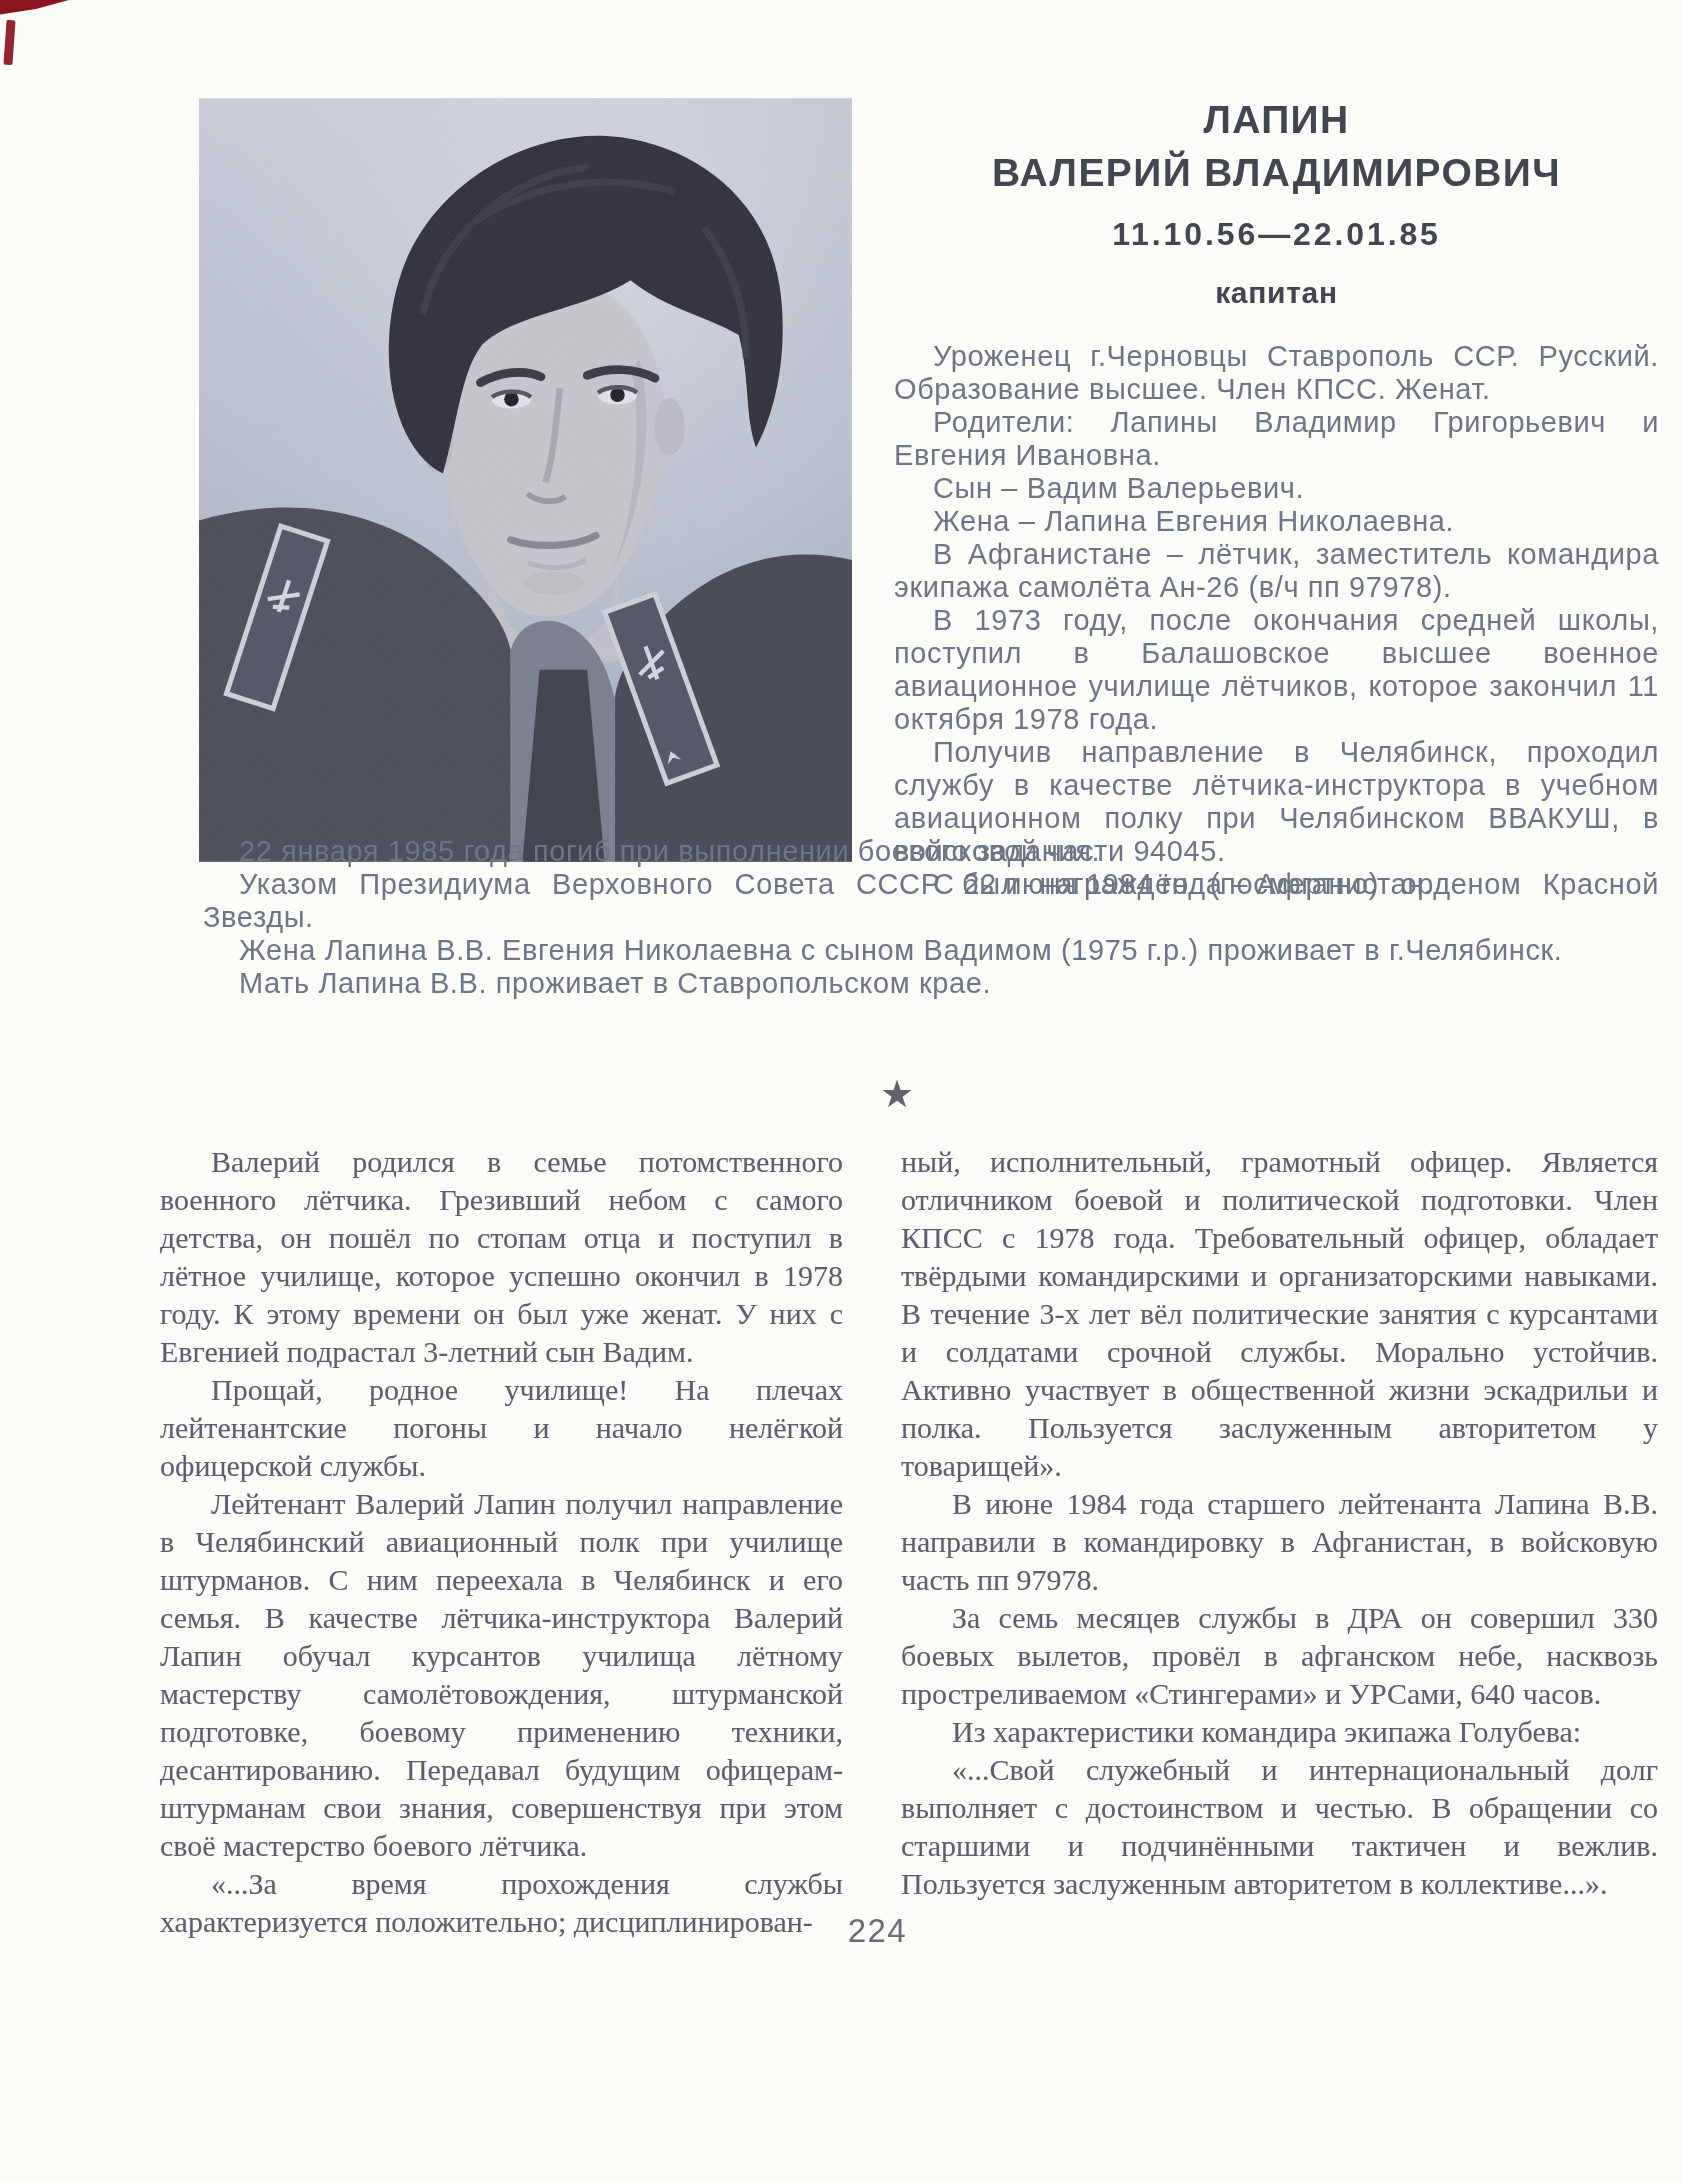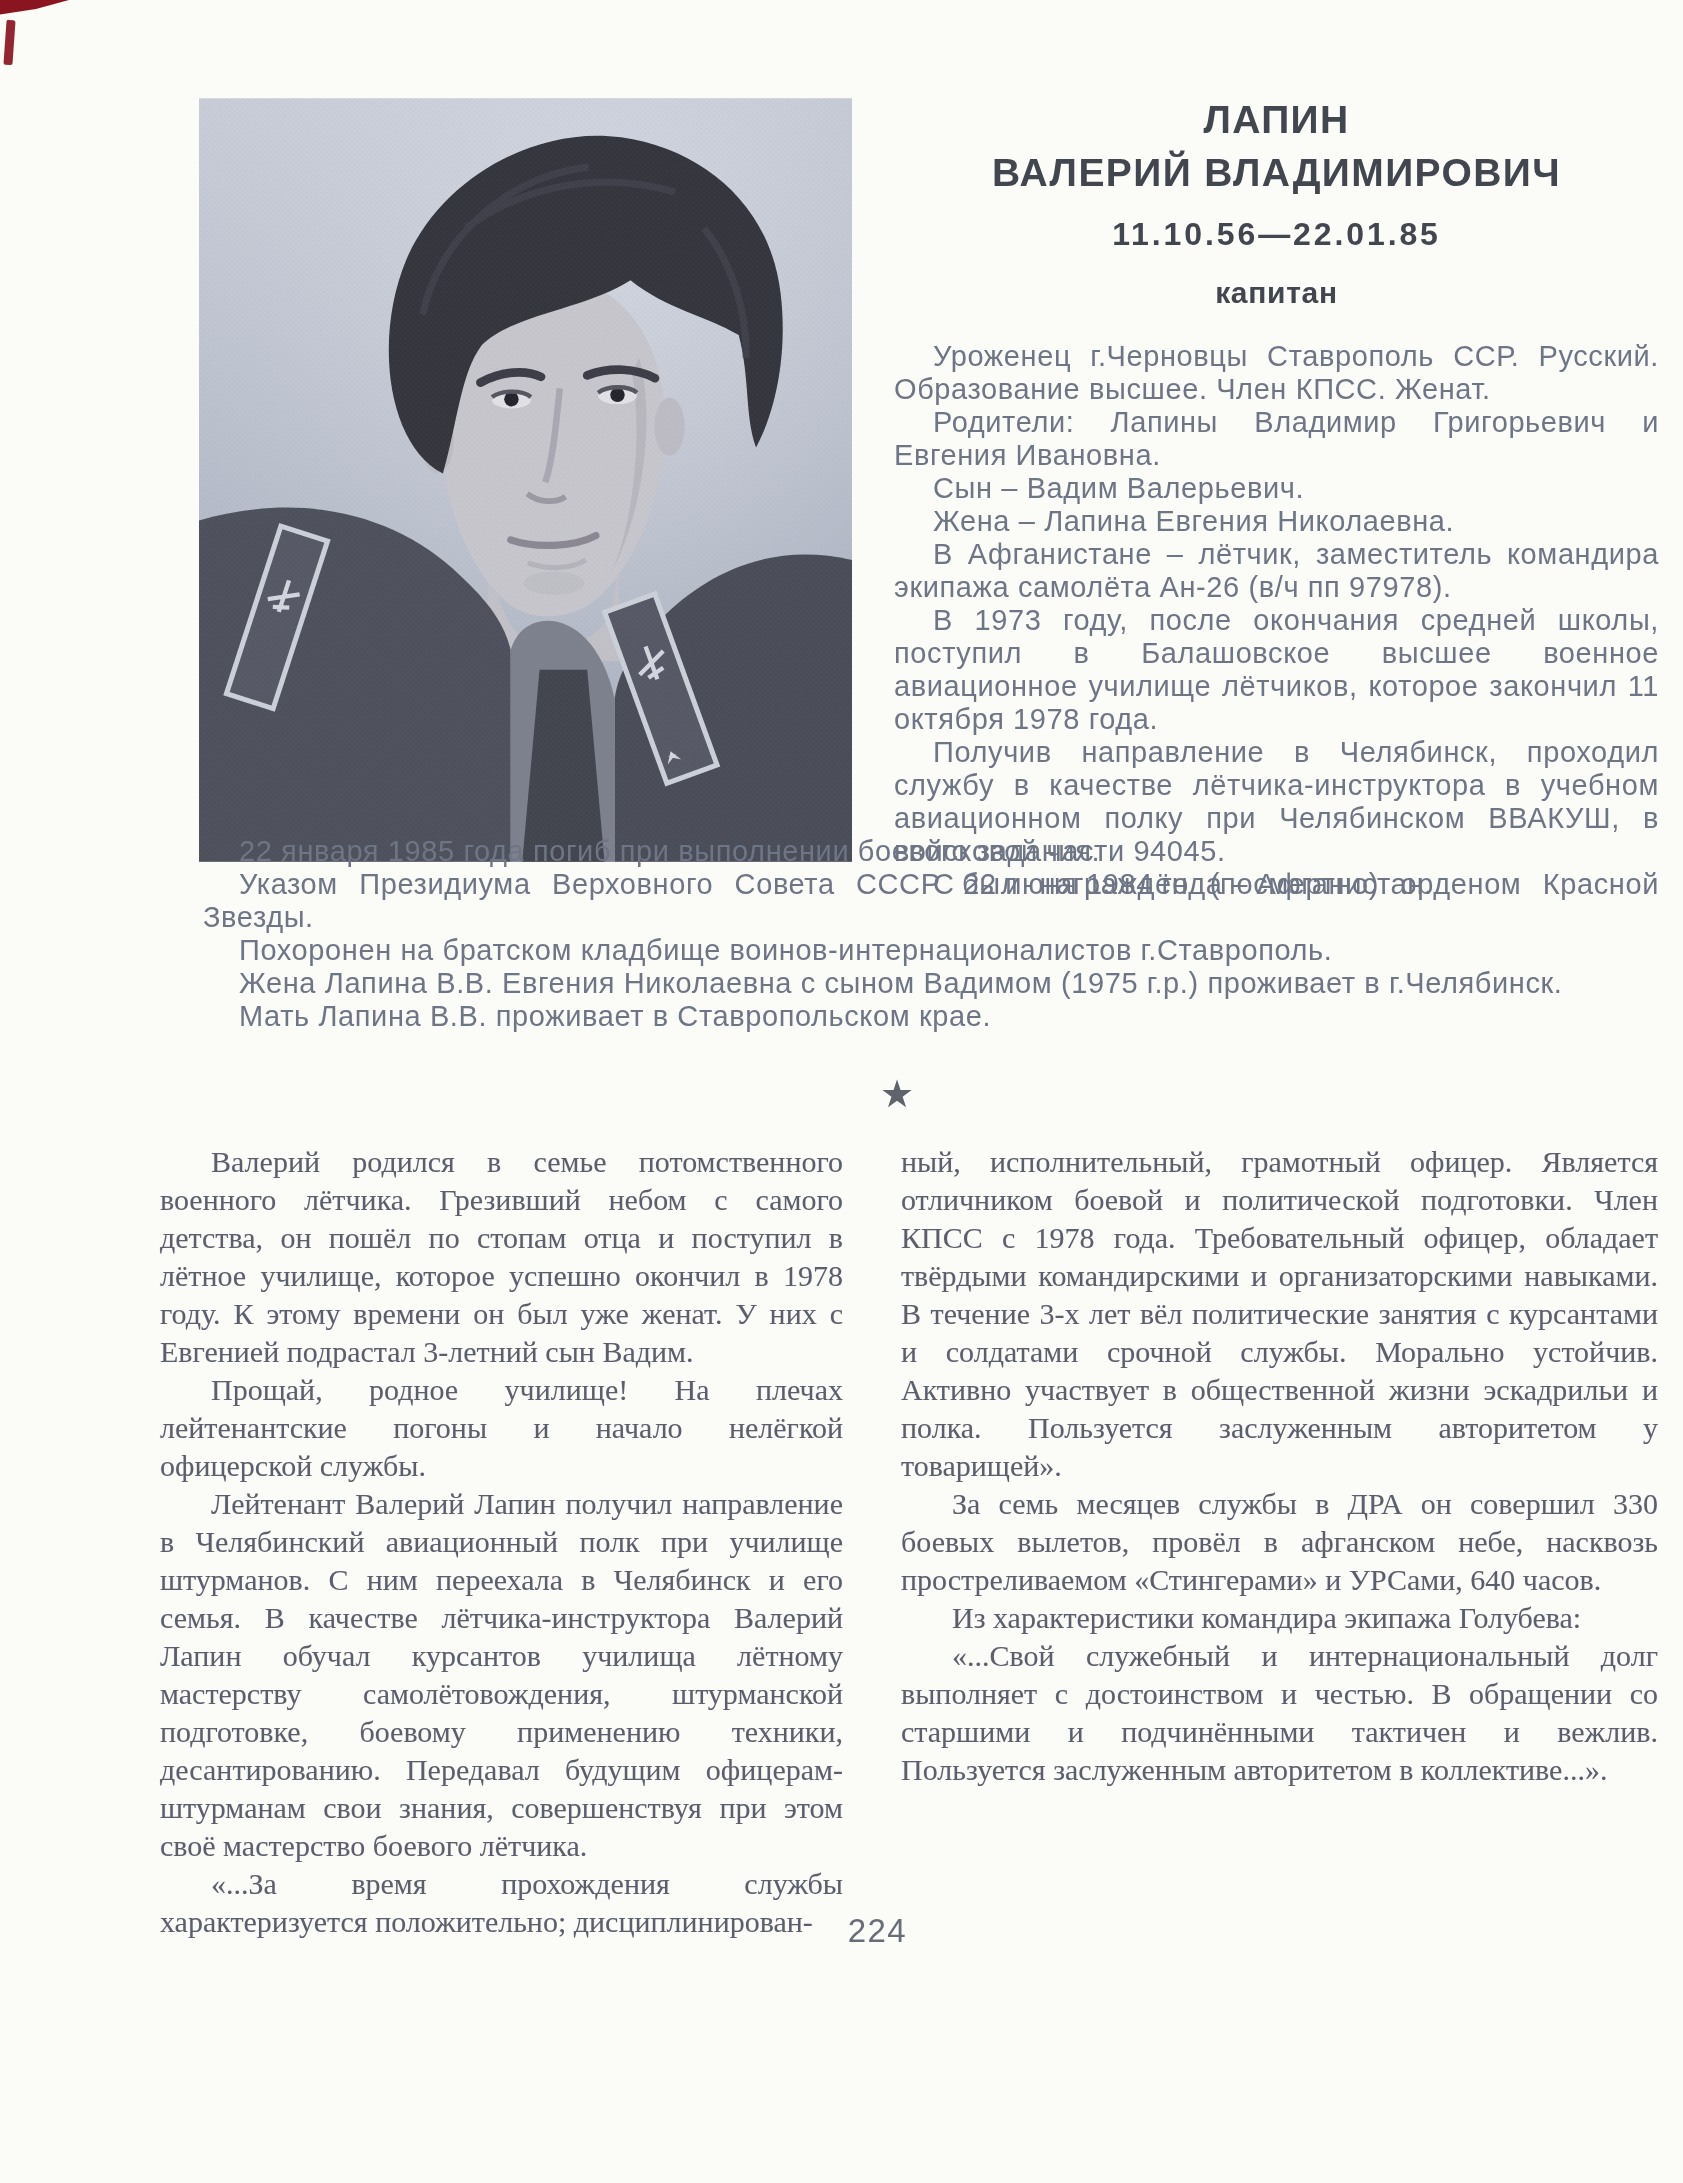--- a/index.html
+++ b/index.html
@@ -152,36 +152,36 @@
       <p class="para">Жена – Лапина Евгения Николаевна.</p>
       <p class="para">В Афганистане – лётчик, заместитель командира экипажа самолёта Ан-26 (в/ч пп 97978).</p>
       <p class="para">В 1973 году, после окончания средней школы, поступил в Балашовское высшее военное авиационное училище лётчиков, которое закончил 11 октября 1978 года.</p>
       <p class="para">Получив направление в Челябинск, проходил службу в качестве лётчика-инструктора в учебном авиационном полку при Челябинском ВВАКУШ, в войсковой части 94045.</p>
       <p class="para">С 22 июня 1984 года – Афганистан.</p>
     </section>
 
   <section class="fullw sansText">
       <p class="para">22 января 1985 года погиб при выполнении боевого задания.</p>
       <p class="para">Указом Президиума Верховного Совета СССР был награждён (посмертно) орденом Красной Звезды.</p>
-      <p class="para">Похоронен на братском кладбище воинов-интернационалистов г.Ставрополь.</p>
       <p class="para">Жена Лапина В.В. Евгения Николаевна с сыном Вадимом (1975 г.р.) проживает в г.Челябинск.</p>
       <p class="para">Мать Лапина В.В. проживает в Ставропольском крае.</p>
     </section>
 
   <div class="star">★</div>
 
   <section class="col colL">
       <p class="para">Валерий родился в семье потомственного военного лётчика. Грезивший небом с самого детства, он пошёл по стопам отца и поступил в лётное училище, которое успешно окончил в 1978 году. К этому времени он был уже женат. У них с Евгенией подрастал 3-летний сын Вадим.</p>
       <p class="para">Прощай, родное училище! На плечах лейтенантские погоны и начало нелёгкой офицерской службы.</p>
       <p class="para">Лейтенант Валерий Лапин получил направление в Челябинский авиационный полк при училище штурманов. С ним переехала в Челябинск и его семья. В качестве лётчика-инструктора Валерий Лапин обучал курсантов училища лётному мастерству самолётовождения, штурманской подготовке, боевому применению техники, десантированию. Передавал будущим офицерам-штурманам свои знания, совершенствуя при этом своё мастерство боевого лётчика.</p>
       <p class="para">«...За время прохождения службы характеризуется положительно; дисциплинирован-</p>
     </section>
 
   <section class="col colR">
       <p class="para noindent">ный, исполнительный, грамотный офицер. Является отличником боевой и политической подготовки. Член КПСС с 1978 года. Требовательный офицер, обладает твёрдыми командирскими и организаторскими навыками. В течение 3-х лет вёл политические занятия с курсантами и солдатами срочной службы. Морально устойчив. Активно участвует в общественной жизни эскадрильи и полка. Пользуется заслуженным авторитетом у товарищей».</p>
+      <p class="para">В июне 1984 года старшего лейтенанта Лапина В.В. направили в командировку в Афганистан, в войсковую часть пп 97978.</p>
       <p class="para">За семь месяцев службы в ДРА он совершил 330 боевых вылетов, провёл в афганском небе, насквозь простреливаемом «Стингерами» и УРСами, 640 часов.</p>
       <p class="para bold">Из характеристики командира экипажа Голубева:</p>
       <p class="para">«...Свой служебный и интернациональный долг выполняет с достоинством и честью. В обращении со старшими и подчинёнными тактичен и вежлив. Пользуется заслуженным авторитетом в коллективе...».</p>
     </section>
 
   <div class="pagenum">224</div>
 
 </div>
 
 

